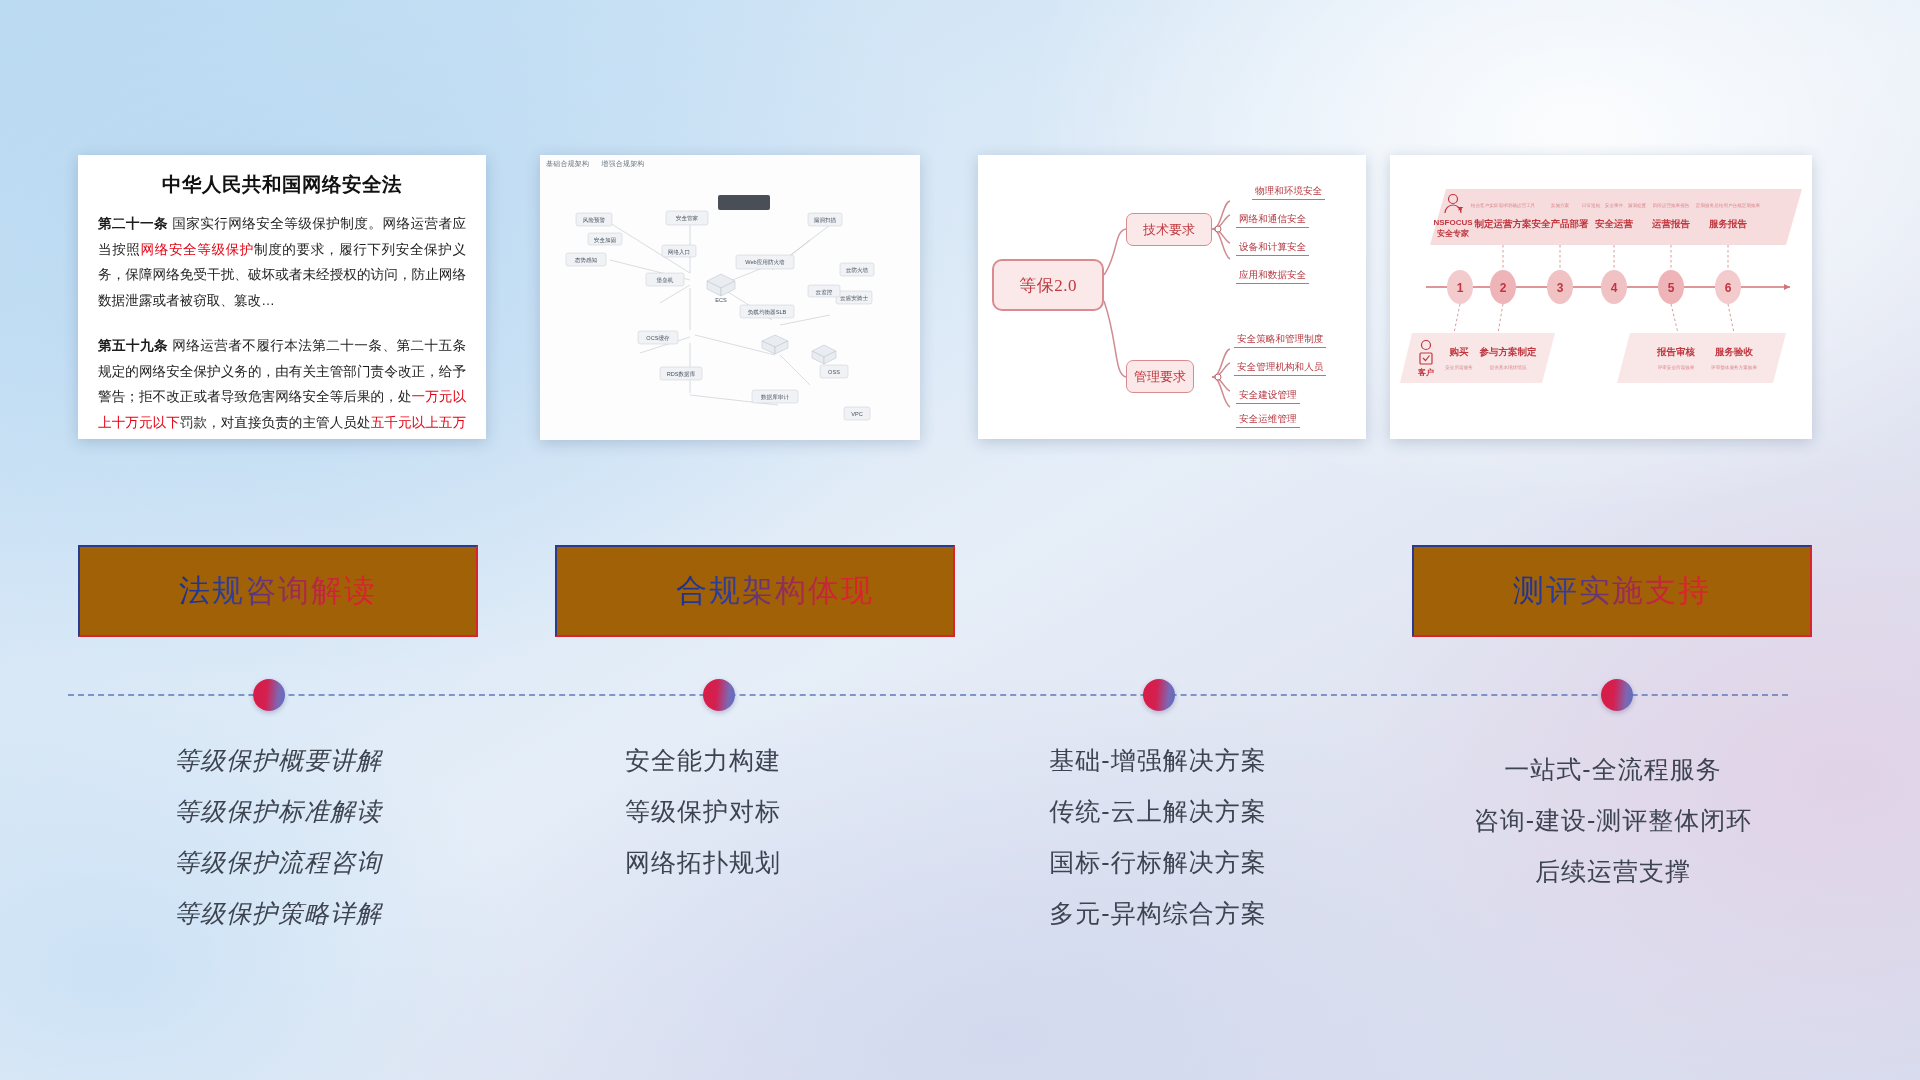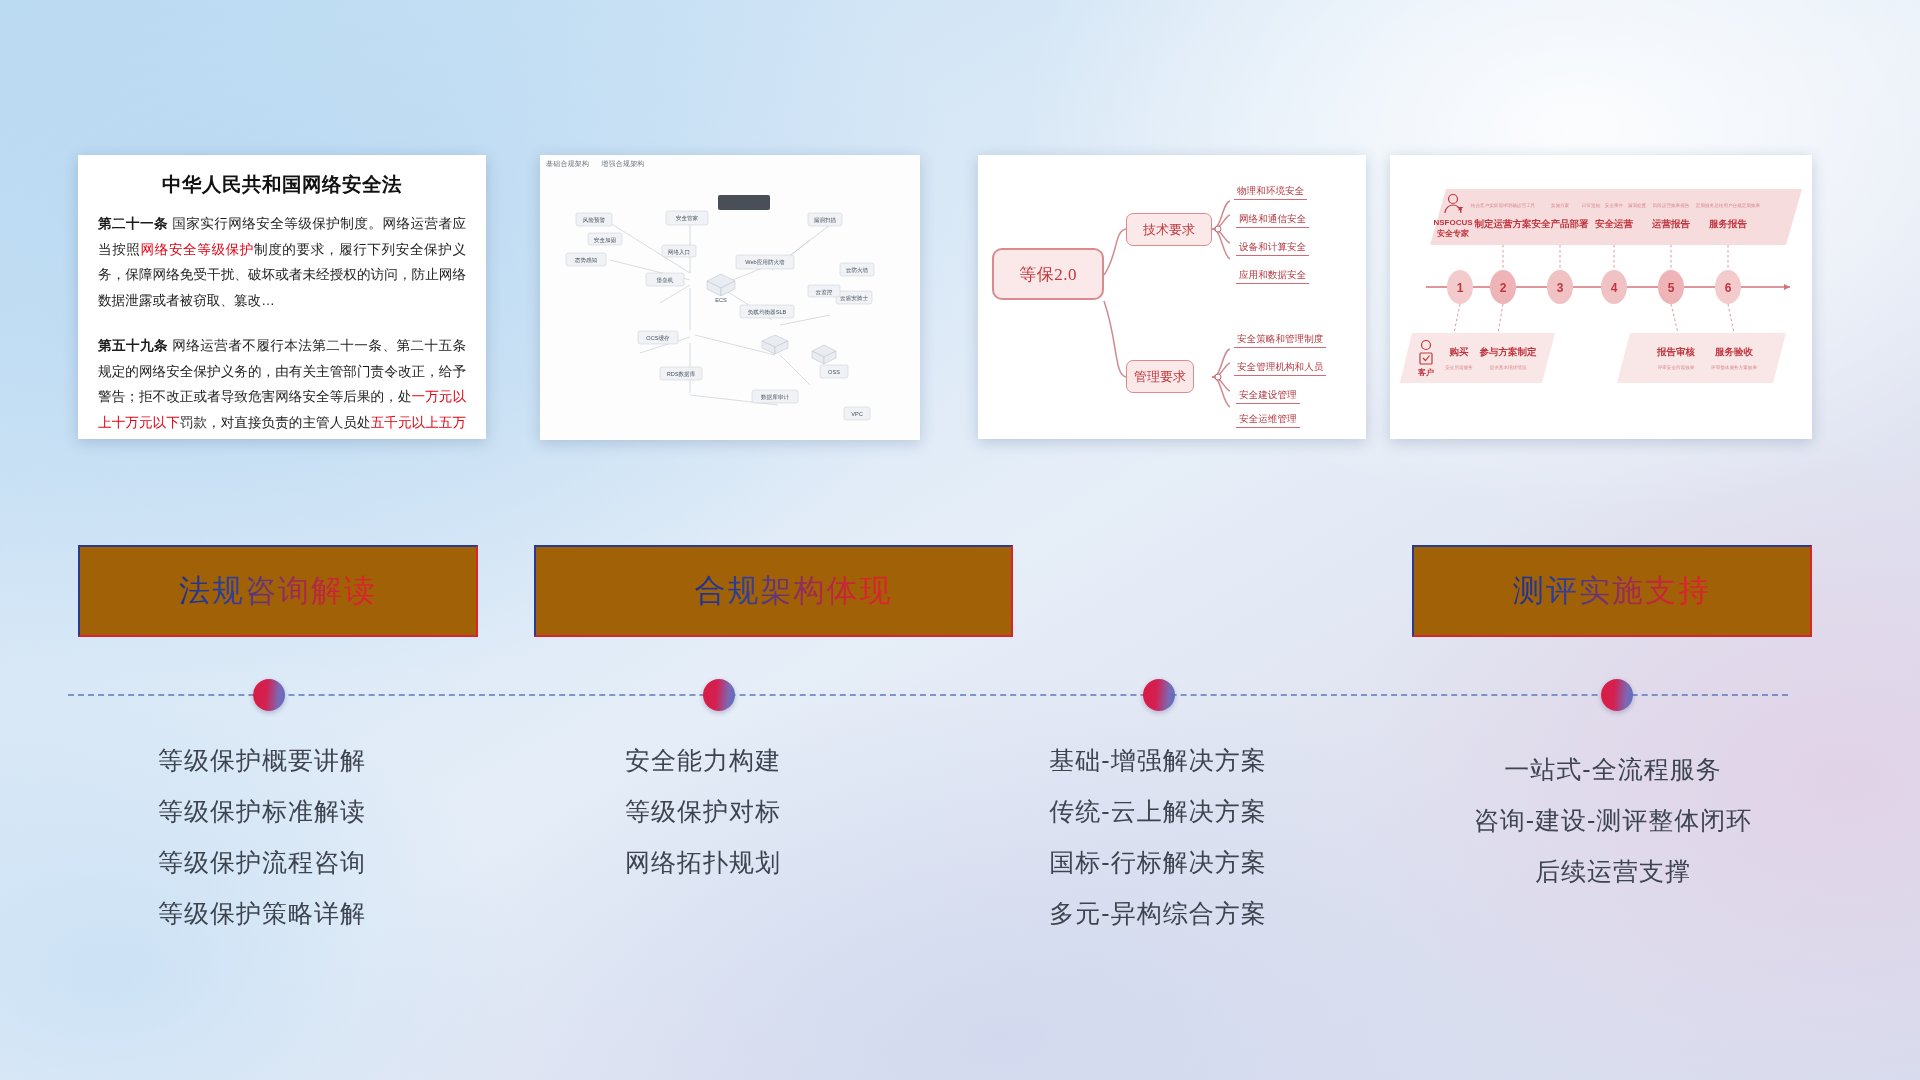--- a/index.html
+++ b/index.html
@@ -55,21 +55,21 @@
   
   .mind { position: relative; width: 100%; height: 100%; background: #fff; padding: 6px; }
   .mind svg { position: absolute; inset: 0; }
   .mind .node {
     position: absolute; background: #fbe9ea; border: 1.6px solid #d98b90;
     border-radius: 7px; color: #c0393f; text-align: center;
     font-size: 13px; display: flex; align-items: center; justify-content: center;
     font-family: Liberation Serif, serif;
   }
   .mind .root {
-    left: 14px; top: 93px; width: 112px; height: 52px;
+    left: 14px; top: 104px; width: 112px; height: 52px;
     border-width: 2.4px; border-radius: 10px; font-size: 17px; letter-spacing: .5px;
   }
   .mind .br1 { left: 148px; top: 58px;  width: 86px; height: 33px; }
   .mind .br2 { left: 148px; top: 205px; width: 68px; height: 33px; }
   .mind .leaf {
     position: absolute; color: #b33840; font-size: 9.6px; white-space: nowrap;
     font-family: "Liberation Serif", "DejaVu Serif", serif;
     border-bottom: 1.4px solid #cf6b72; padding: 0 3px 2px 3px; line-height: 12px;
   }
 
@@ -88,21 +88,21 @@
     border-right: 2px solid #d9232e; border-bottom: 2px solid #d9232e;
     display: flex; align-items: center; justify-content: center;
   }
   .label-btn .txt {
     font-size: 31px; font-weight: 500; letter-spacing: 2px;
     background: linear-gradient(100deg, #1c2f8c 0%, #2e3f9a 26%, #a02a52 58%, #d9232e 82%);
     -webkit-background-clip: text; background-clip: text;
     -webkit-text-fill-color: transparent; color: #b02038;
   }
   .label-btn.b1 { left: 78px;   width: 400px; }
-  .label-btn.b2 { left: 534px;  width: 479px; padding-left: 40px; }
+  .label-btn.b2 { left: 555px;  width: 400px; padding-left: 40px; }
   .label-btn.b3 { left: 988px;  width: 400px; }
   .label-btn.b4 { left: 1412px; width: 400px; }
 
   
   .timeline { position: absolute; left: 0; top: 660px; width: 1920px; height: 60px; }
   .tl-line {
     position: absolute; left: 68px; top: 34px; width: 1720px; height: 0;
     border-top: 2.5px dashed #5d79b8; opacity: .75;
   }
   .tl-dot {
@@ -115,21 +115,21 @@
   .tl-dot.d3 { left: 1143px; }
   .tl-dot.d4 { left: 1601px; }
 
   
   .lists { position: absolute; left: 0; top: 735px; width: 1920px; height: 240px; }
   .list-col { position: absolute; top: 0; text-align: center; }
   .list-col .item {
     font-size: 25px; color: #3d4450; line-height: 51px; white-space: nowrap;
     letter-spacing: 1px;
   }
-  .list-col.l1 { left: 62px;   width: 400px; }
+  .list-col.l1 { left: 78px;   width: 400px; font-style: italic; }
   .list-col.l2 { left: 468px;  width: 470px; }
   .list-col.l3 { left: 948px;  width: 420px; }
   .list-col.l4 { left: 1378px; width: 470px; top: 9px; }
 </style>
 </head>
 <body>
 
 <div class="stage">
 
   <div class="cards">
@@ -239,21 +239,21 @@
             <path d="M234 222 C 244 222 246 234 252 236"></path>
             <path d="M234 222 C 244 222 244 248 252 252"></path>
           </g>
           <circle cx="240" cy="74" r="3" fill="#fff" stroke="#c0666c" stroke-width="1"></circle>
           <circle cx="240" cy="222" r="3" fill="#fff" stroke="#c0666c" stroke-width="1"></circle>
         </svg>
         <div class="node root">等保2.0</div>
         <div class="node br1">技术要求</div>
         <div class="node br2">管理要求</div>
 
-        <div class="leaf" style="left:256px; top:30px">物理和环境安全</div>
+        <div class="leaf" style="left:274px; top:30px">物理和环境安全</div>
         <div class="leaf" style="left:258px; top:58px">网络和通信安全</div>
         <div class="leaf" style="left:258px; top:86px">设备和计算安全</div>
         <div class="leaf" style="left:258px; top:114px">应用和数据安全</div>
 
         <div class="leaf" style="left:256px; top:178px">安全策略和管理制度</div>
         <div class="leaf" style="left:256px; top:206px">安全管理机构和人员</div>
         <div class="leaf" style="left:258px; top:234px">安全建设管理</div>
         <div class="leaf" style="left:258px; top:258px">安全运维管理</div>
       </div>
     </div>

